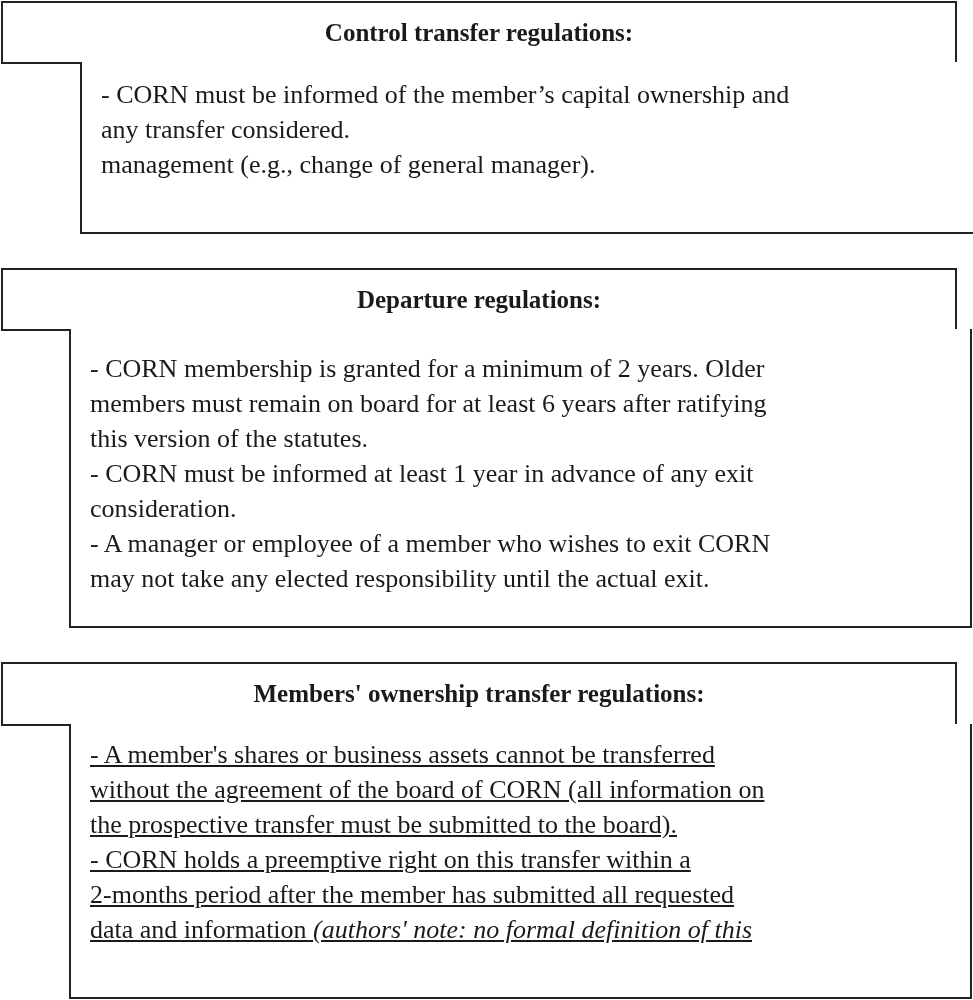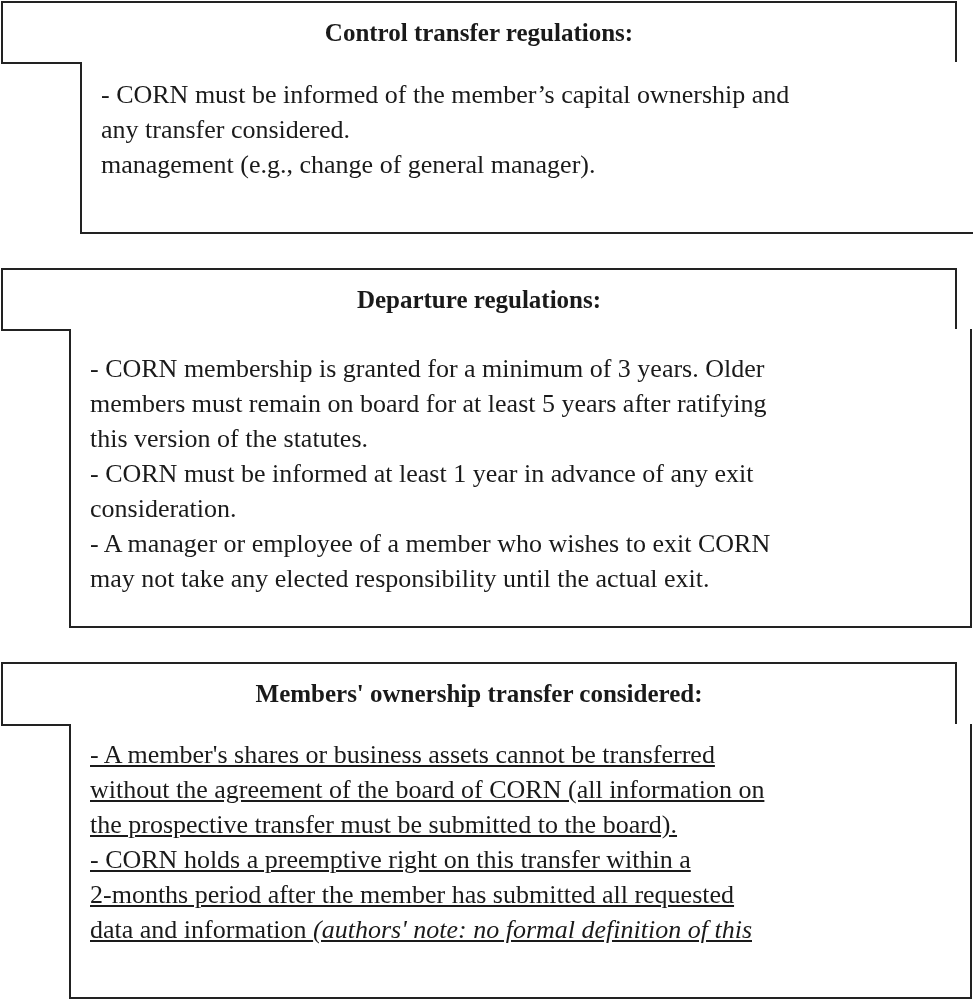--- a/index.html
+++ b/index.html
@@ -19,30 +19,30 @@
 
 <div class="hdr" style="top:1px;height:63px;">Control transfer regulations:</div>
 <div class="bdy" style="top:62px;height:172px;margin-left:11px;">
   <span class="ln">- CORN must be informed of the member’s capital ownership and</span>
   <span class="ln">any transfer considered.</span>
   <span class="ln">management (e.g., change of general manager).</span>
 </div>
 
 <div class="hdr" style="top:268px;height:63px;">Departure regulations:</div>
 <div class="bdy" style="top:329px;height:299px;padding-top:22px;">
-  <span class="ln">- CORN membership is granted for a minimum of 3 years. Older</span>
-  <span class="ln">members must remain on board for at least 5 years after ratifying</span>
+  <span class="ln">- CORN membership is granted for a minimum of 2 years. Older</span>
+  <span class="ln">members must remain on board for at least 6 years after ratifying</span>
   <span class="ln">this version of the statutes.</span>
   <span class="ln">- CORN must be informed at least 1 year in advance of any exit</span>
   <span class="ln">consideration.</span>
   <span class="ln">- A manager or employee of a member who wishes to exit CORN</span>
   <span class="ln">may not take any elected responsibility until the actual exit.</span>
 </div>
 
-<div class="hdr" style="top:662px;height:64px;">Members' ownership transfer considered:</div>
+<div class="hdr" style="top:662px;height:64px;">Members' ownership transfer regulations:</div>
 <div class="bdy" style="top:724px;height:275px;padding-top:13px;text-decoration:underline;">
   <span class="ln">- A member's shares or business assets cannot be transferred</span>
   <span class="ln">without the agreement of the board of CORN (all information on</span>
   <span class="ln">the prospective transfer must be submitted to the board).</span>
   <span class="ln">- CORN holds a preemptive right on this transfer within a</span>
   <span class="ln">2-months period after the member has submitted all requested</span>
   <span class="ln"><span>data and information </span><span class="it">(authors' note: no formal definition of this</span></span>
 </div>
 
 </body></html>

